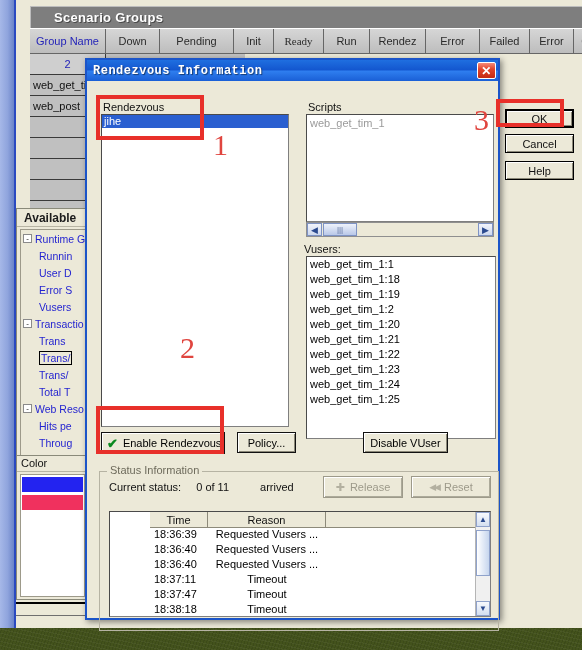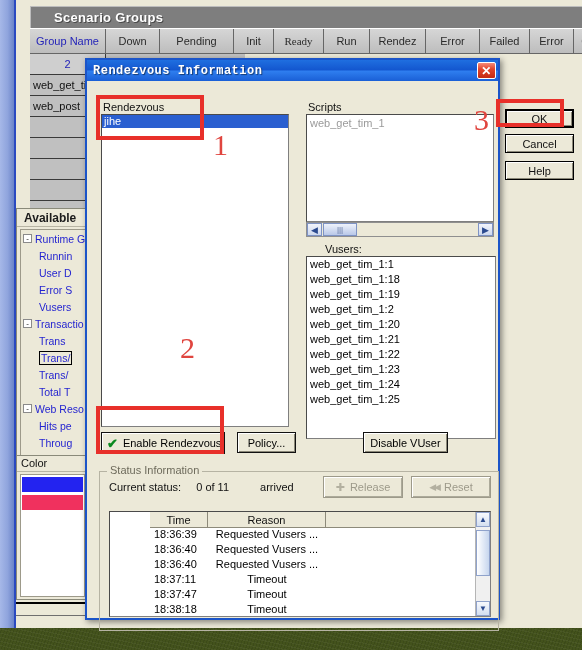--- a/index.html
+++ b/index.html
@@ -175,21 +175,21 @@
   }
   .sb-thumb {
     width:34px;height:13px;margin-left:1px;
     background:linear-gradient(180deg,#eef2fb,#b9c8e8);
     border:1px solid #7e93c4; cursor:pointer;
     display:flex;align-items:center;justify-content:center;color:#5a6f9e;font-size:8px;
   }
   .sb-track { flex:1; }
 
   
-  #vusers-label { left:238px; top:162px; }
+  #vusers-label { left:217px; top:162px; }
   #vusers-box {
     position:absolute; left:219px; top:175px; width:190px; height:183px;
     background:#ffffff; border:1px solid #7f7f7f;
     border-top-color:#4a4a4a; border-left-color:#4a4a4a;
     overflow:hidden;
   }
   #vusers-box .item { font-size:11px; color:#000; height:15px; line-height:15px; padding-left:3px; }
 
   
   .dlgbtn {

